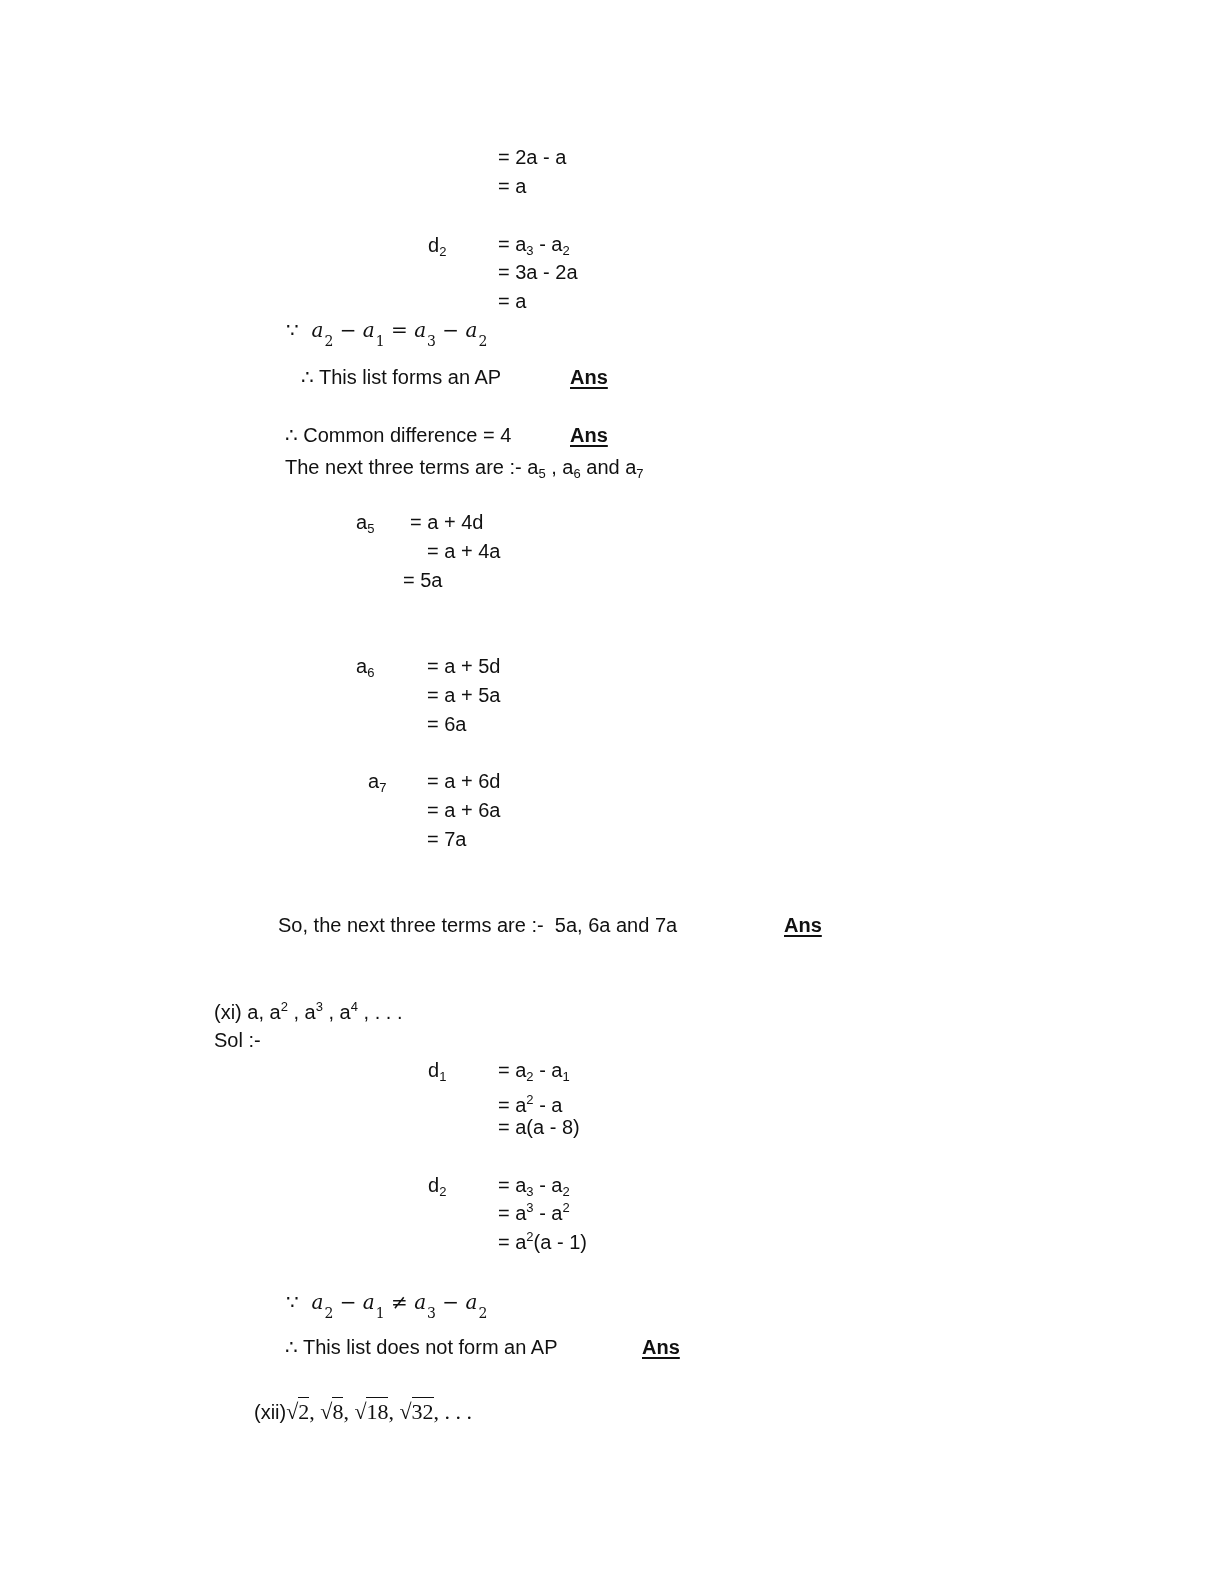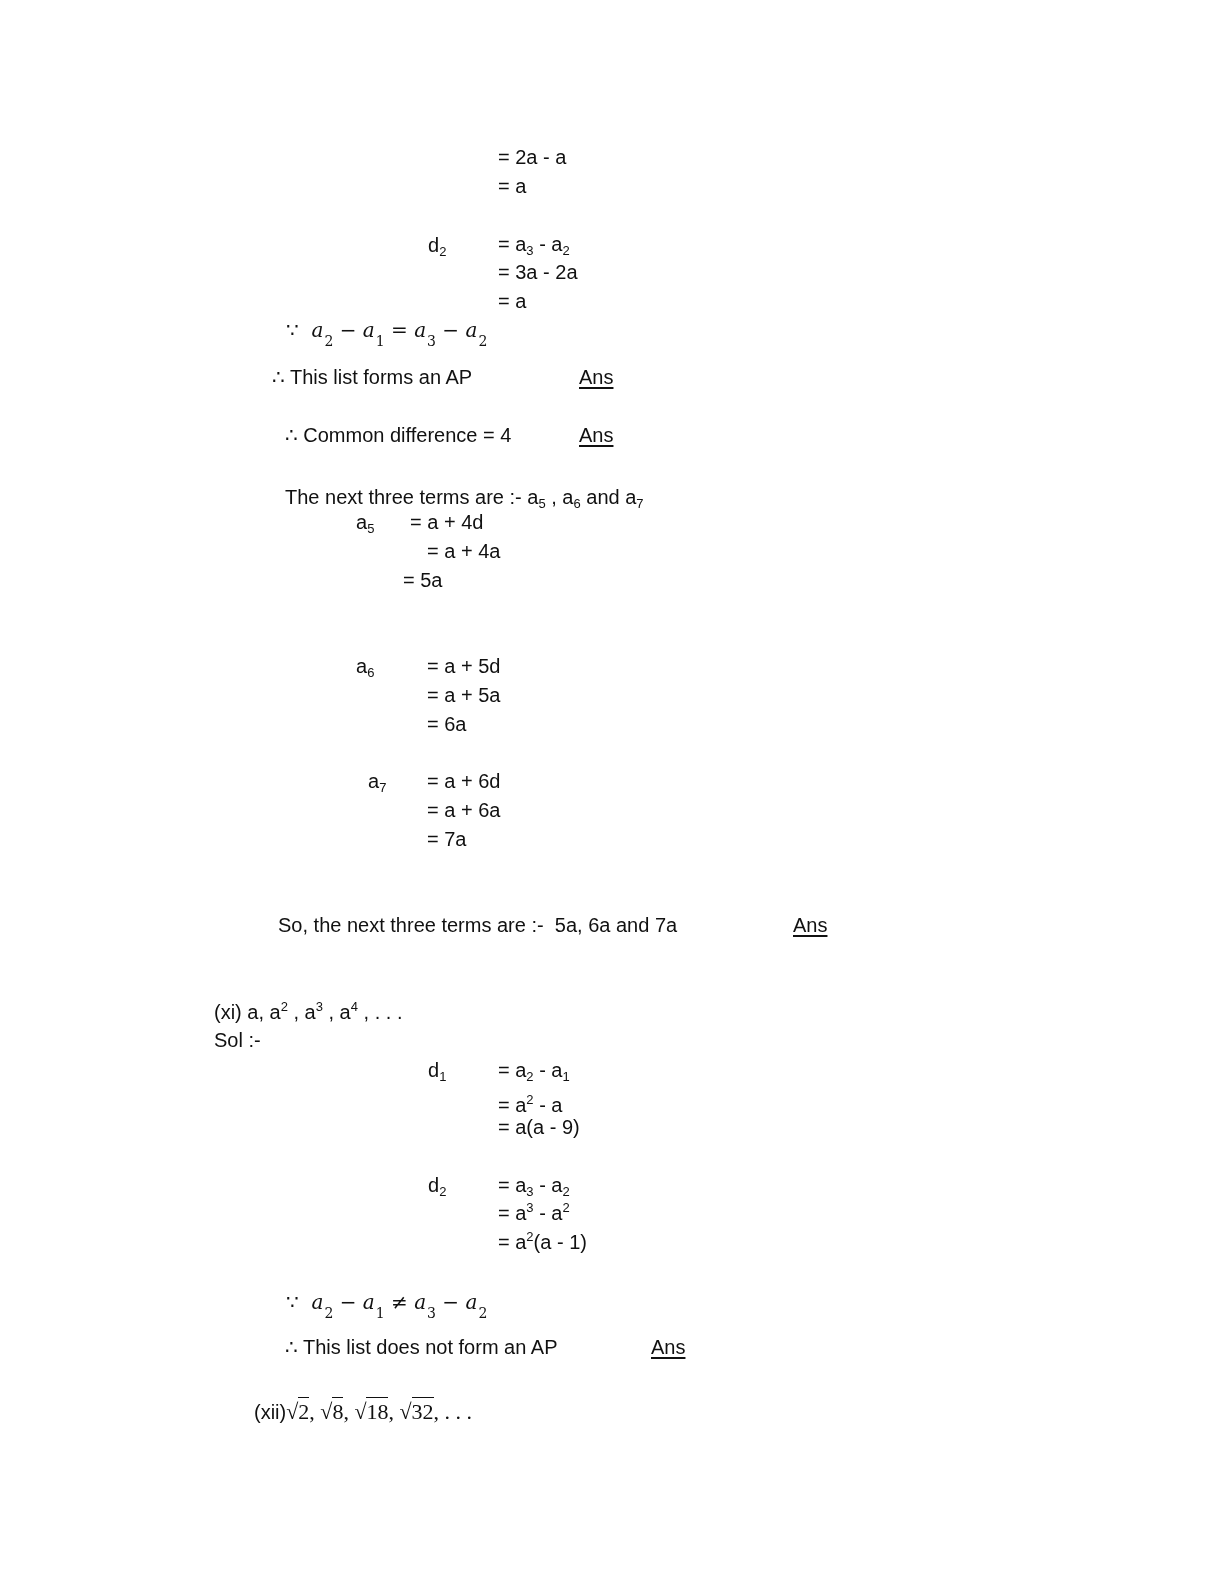--- a/index.html
+++ b/index.html
@@ -24,24 +24,23 @@
     .math {
       font-family: "DejaVu Serif", "Liberation Serif", serif;
       font-style: italic;
       font-size: 20px;
     }
     .math .up { font-style: normal; }
     .math sub { font-size: 14px; font-style: normal; vertical-align: -9px; margin-left: 1px; }
     sub { font-size: 13px; vertical-align: -4px; line-height: 0; }
     sup { font-size: 13px; vertical-align: 8px; line-height: 0; }
     .ans {
-      font-weight: normal;
+      font-weight: bold;
       text-decoration: underline;
       text-underline-offset: 3px;
-      margin-left: 9px;
     }
     .sqrt {
       font-family: "Liberation Serif", "DejaVu Serif", serif;
       font-size: 22px;
     }
     .rad {
       border-top: 1.5px solid #111;
       padding-top: 1px;
     }
   </style>
@@ -60,27 +59,27 @@
   <span class="up">∵</span>&nbsp;
   <span>a</span><sub>2</sub>
   <span class="up">−</span>
   <span>a</span><sub>1</sub>
   <span class="up">=</span>
   <span>a</span><sub>3</sub>
   <span class="up">−</span>
   <span>a</span><sub>2</sub>
 </div>
 
-<div class="abs" style="left:272px; top:367px;text-align:center;">∴ This list forms an AP</div>
+<div class="abs" style="left:301px; top:367px;text-align:center;">∴ This list forms an AP</div>
 <div class="abs ans" style="left:570px; top:367px;">Ans</div>
 
 <div class="abs" style="left:285px; top:425px;">∴ Common difference = 4</div>
 <div class="abs ans" style="left:570px; top:425px;">Ans</div>
 
-<div class="abs" style="left:285px; top:487px;"><span>The next three terms are :- a</span><sub>5</sub><span> , a</span><sub>6</sub><span> and a</span><sub>7</sub></div>
+<div class="abs" style="left:285px; top:457px;"><span>The next three terms are :- a</span><sub>5</sub><span> , a</span><sub>6</sub><span> and a</span><sub>7</sub></div>
 
 <div class="abs" style="left:356px; top:512px;"><span>a</span><sub>5</sub></div>
 <div class="abs" style="left:410px; top:512px;">= a + 4d</div>
 <div class="abs" style="left:427px; top:541px;">= a + 4a</div>
 <div class="abs" style="left:403px; top:570px;">= 5a</div>
 
 <div class="abs" style="left:356px; top:656px;"><span>a</span><sub>6</sub></div>
 <div class="abs" style="left:427px; top:656px;">= a + 5d</div>
 <div class="abs" style="left:427px; top:685px;">= a + 5a</div>
 <div class="abs" style="left:427px; top:714px;">= 6a</div>
@@ -92,21 +91,21 @@
 
 <div class="abs" style="left:278px; top:915px; white-space:pre;">So, the next three terms are :-  5a, 6a and 7a</div>
 <div class="abs ans" style="left:784px; top:915px;">Ans</div>
 
 <div class="abs" style="left:214px; top:1002px;"><span>(xi) a, a</span><sup>2</sup><span> , a</span><sup>3</sup><span> , a</span><sup>4</sup><span> , . . .</span></div>
 <div class="abs" style="left:214px; top:1030px;">Sol :-</div>
 
 <div class="abs" style="left:428px; top:1060px;"><span>d</span><sub>1</sub></div>
 <div class="abs" style="left:498px; top:1060px;"><span>= a</span><sub>2</sub><span> - a</span><sub>1</sub></div>
 <div class="abs" style="left:498px; top:1088px;margin-top:7px;"><span>= a</span><sup>2</sup><span> - a</span></div>
-<div class="abs" style="left:498px; top:1117px;">= a(a - 9)</div>
+<div class="abs" style="left:498px; top:1117px;">= a(a - 8)</div>
 
 <div class="abs" style="left:428px; top:1175px;"><span>d</span><sub>2</sub></div>
 <div class="abs" style="left:498px; top:1175px;"><span>= a</span><sub>3</sub><span> - a</span><sub>2</sub></div>
 <div class="abs" style="left:498px; top:1203px;"><span>= a</span><sup>3</sup><span> - a</span><sup>2</sup></div>
 <div class="abs" style="left:498px; top:1232px;"><span>= a</span><sup>2</sup><span>(a - 1)</span></div>
 
 <div class="abs math" style="left:286px; top:1292px;">
   <span class="up">∵</span>&nbsp;
   <span>a</span><sub>2</sub>
   <span class="up">−</span>

